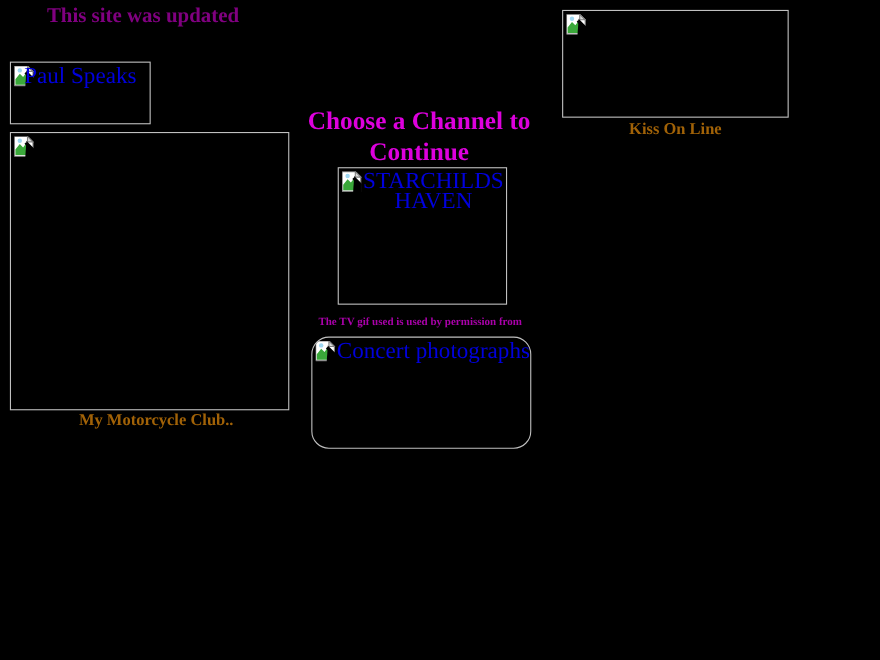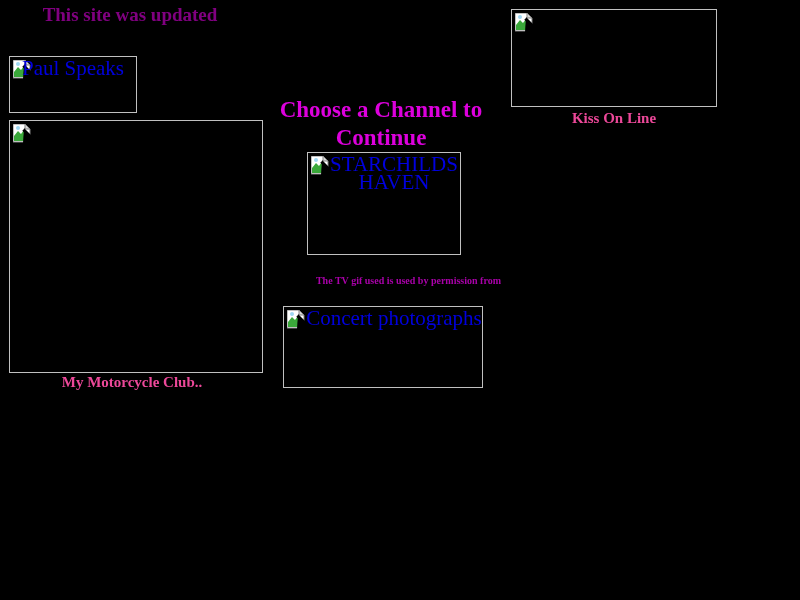--- a/index.html
+++ b/index.html
@@ -64,21 +64,21 @@
     color: #800080;
     font-size: 19px;
     font-weight: bold;
     line-height: 16.5px;
   }
   .site-updated .line2 { display: block; }
 
   .caption {
     position: absolute;
     text-align: center;
-    color: #ec4899;
+    color: #a16207;
     font-size: 15px;
     font-weight: bold;
     line-height: 16px;
   }
 
   .main-heading {
     position: absolute;
     left: 262px;
     top: 96px;
     width: 238px;
@@ -86,23 +86,23 @@
     color: #dd00dd;
     font-size: 23px;
     font-weight: bold;
     line-height: 28px;
     font-family: Liberation Serif, serif;
   }
 
   .permission-note {
     position: absolute;
     left: 263px;
-    top: 275px;
+    top: 287px;
     width: 238px;
-    text-align: right;
+    text-align: center;
     color: #aa00aa;
     font-size: 10px;
     font-weight: bold;
     line-height: 11px;
   }
   .permission-note .line2 { display: block; }
 </style>
 </head>
 <body>
 
@@ -130,43 +130,43 @@
     <polygon points="12,0 17,5 12,5" fill="#d8d8d8" stroke="#808080" stroke-width="1"></polygon>
     <polygon points="1,12 5,7 8,10 11,6 16,13 16,17 1,17" fill="#3aa83a"></polygon>
     <circle cx="5" cy="4" r="2" fill="#9fd7f2"></circle>
     <polygon points="11,4 18,11 18,19 10,19" fill="#000000"></polygon>
     <polyline points="10,6 17,13" stroke="#000000" stroke-width="2" fill="none"></polyline>
   </svg>
   <span class="alt-row">
     <span class="alt-text"></span>
   </span>
 </a>
-<div class="caption" style="left:9px; top:374px; width:246px;">My Motorcycle Club..</div>
+<div class="caption" style="left:19px; top:374px; width:246px;">My Motorcycle Club..</div>
 
 <div class="main-heading">Choose a Channel to Continue</div>
 
-<a class="broken-img" href="#" style="left:307px; top:152px; width:154px; height:103px;padding-left:40px;">
+<a class="broken-img" href="#" style="left:307px; top:152px; width:154px; height:125px;padding-left:40px;">
   <svg class="brokenicon" viewBox="0 0 18 19">
     <polygon points="0,0 12,0 17,5 17,18 0,18" fill="#ffffff" stroke="#808080" stroke-width="1"></polygon>
     <polygon points="12,0 17,5 12,5" fill="#d8d8d8" stroke="#808080" stroke-width="1"></polygon>
     <polygon points="1,12 5,7 8,10 11,6 16,13 16,17 1,17" fill="#3aa83a"></polygon>
     <circle cx="5" cy="4" r="2" fill="#9fd7f2"></circle>
     <polygon points="11,4 18,11 18,19 10,19" fill="#000000"></polygon>
     <polyline points="10,6 17,13" stroke="#000000" stroke-width="2" fill="none"></polyline>
   </svg>
   <span class="alt-row" style="padding-left:20px; width:calc(100% - 20px);">
     <span class="alt-text">STARCHILDS HAVEN</span>
   </span>
 </a>
 
 <div class="permission-note">
   <span>The TV gif used is used by permission from</span>
 </div>
 
-<a class="broken-img" href="#" style="left:283px; top:306px; width:200px; height:82px;">
+<a class="broken-img" href="#" style="left:283px; top:306px; width:200px; height:102px;border-radius:16px;">
   <svg class="brokenicon" viewBox="0 0 18 19">
     <polygon points="0,0 12,0 17,5 17,18 0,18" fill="#ffffff" stroke="#808080" stroke-width="1"></polygon>
     <polygon points="12,0 17,5 12,5" fill="#d8d8d8" stroke="#808080" stroke-width="1"></polygon>
     <polygon points="1,12 5,7 8,10 11,6 16,13 16,17 1,17" fill="#3aa83a"></polygon>
     <circle cx="5" cy="4" r="2" fill="#9fd7f2"></circle>
     <polygon points="11,4 18,11 18,19 10,19" fill="#000000"></polygon>
     <polyline points="10,6 17,13" stroke="#000000" stroke-width="2" fill="none"></polyline>
   </svg>
   <span class="alt-row" style="padding-left:22px; width:calc(100% - 22px);">
     <span class="alt-text">Concert photographs</span>

